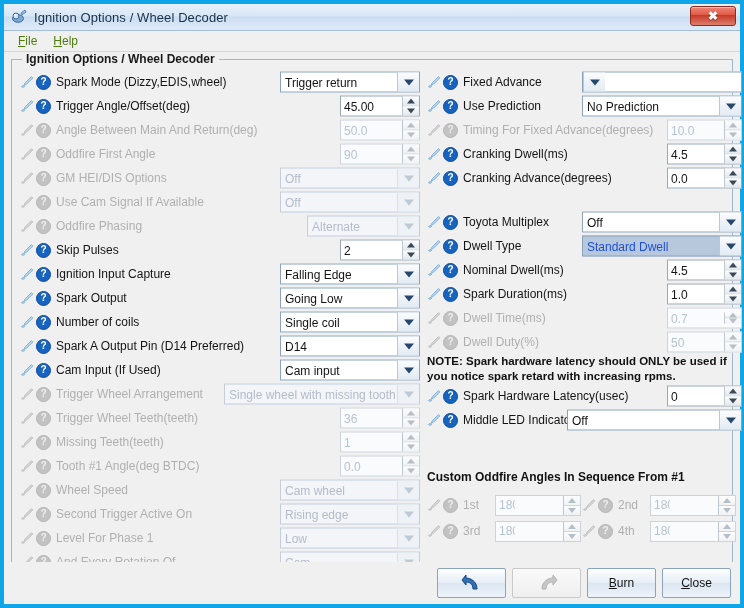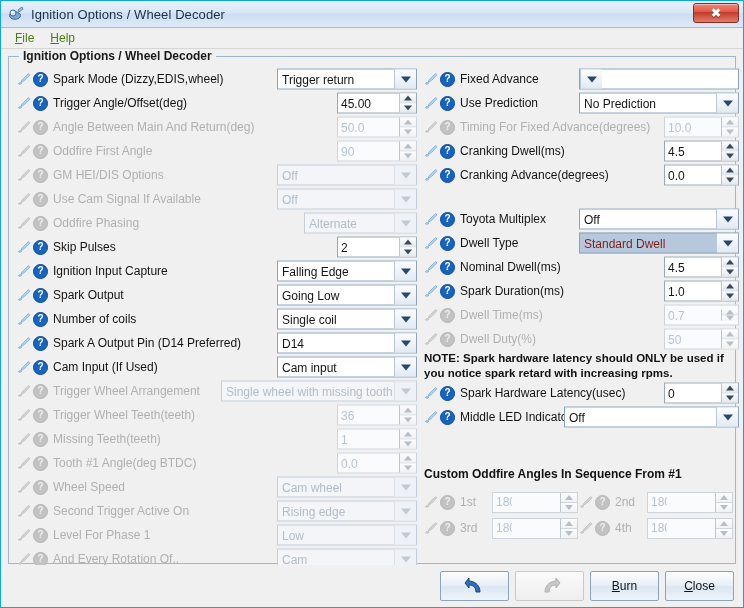--- a/index.html
+++ b/index.html
@@ -6,21 +6,21 @@
   body{
     width:744px;height:608px;overflow:hidden;
     font-family:"Liberation Sans",sans-serif;
     font-size:12px;
     background:#ececec;
     -webkit-font-smoothing:antialiased;
   }
   
   #window{
     position:relative;width:744px;height:608px;box-sizing:border-box;
-    border:1px solid #0ea5e9;background:#f0f0f0;
+    border:4px solid #0ea5e9;background:#f0f0f0;
   }
   
   #titlebar{
     position:relative;height:27px;box-sizing:border-box;
     background:linear-gradient(to bottom,#e9f1fa 0%,#d8e6f6 45%,#cbddf2 50%,#dfeaf8 100%);
     border-bottom:1px solid #a3bcd8;
     display:flex;align-items:center;
   }
   #titlebar .tb-icon{
     width:16px;height:16px;margin-left:7px;margin-right:7px;position:relative;flex:0 0 auto;
@@ -96,21 +96,21 @@
   .combo .arrow{
     width:21px;flex:0 0 auto;border-left:1px solid #b8c8d8;
     background:linear-gradient(to bottom,#fbfcfe 0%,#e2eaf3 100%);
     display:flex;align-items:center;justify-content:center;
   }
   .combo .arrow i{
     display:block;width:0;height:0;border-left:5px solid transparent;
     border-right:5px solid transparent;border-top:6px solid #27486d;
   }
   .combo.sel{background:#b7c8dc;}
-  .combo.sel .cv{color:#7f1d1d;}
+  .combo.sel .cv{color:#1d4ed8;}
   .combo.dis{border-color:#c4cedb;background:#f3f5f8;}
   .combo.dis .cv{color:#b3bdc9;}
   .combo.dis .arrow{background:#eef1f5;border-left-color:#d9e0e8;}
   .combo.dis .arrow i{border-top-color:#bfc9d4;}
 
   .spin{
     height:21px;display:flex;align-items:stretch;
     border:1px solid #9aa7b4;background:#fff;box-sizing:border-box;
   }
   .spin .sv{

